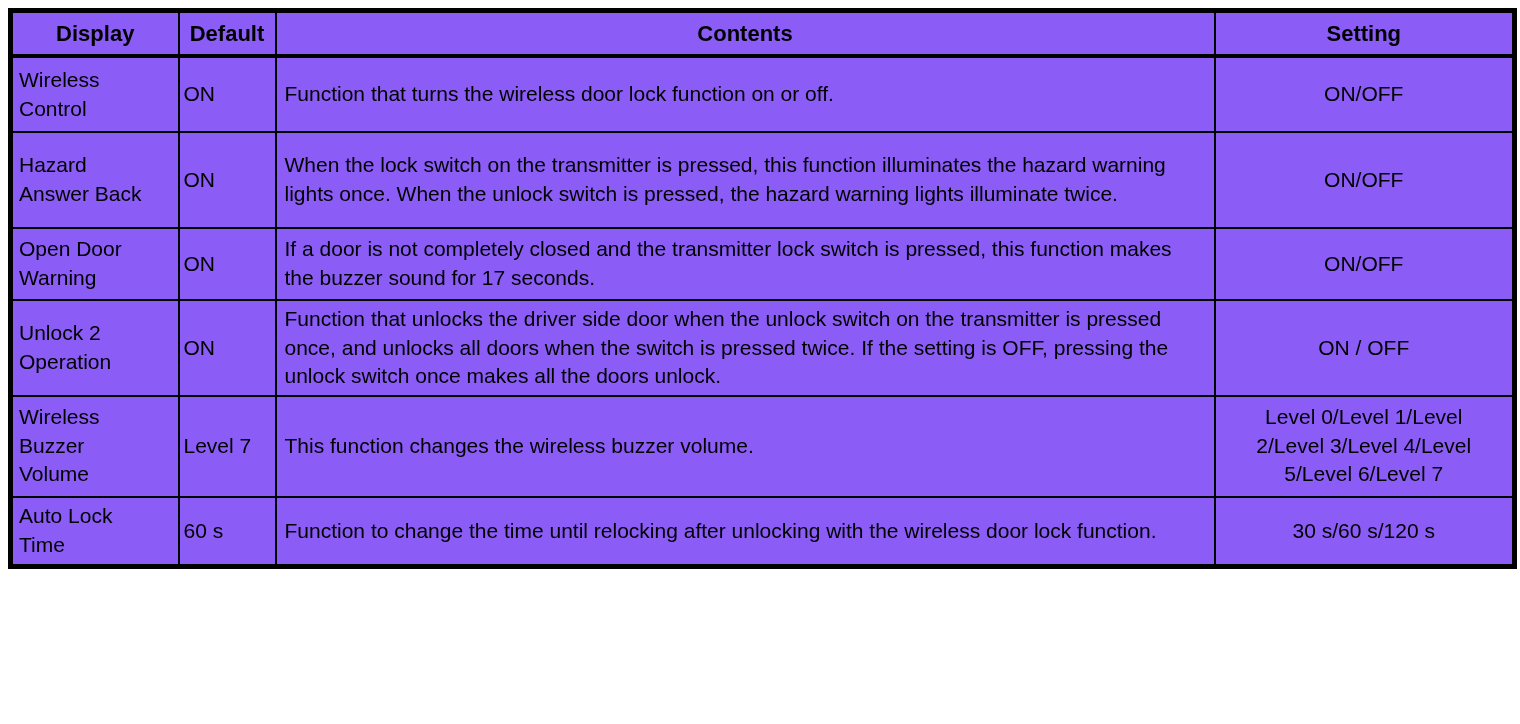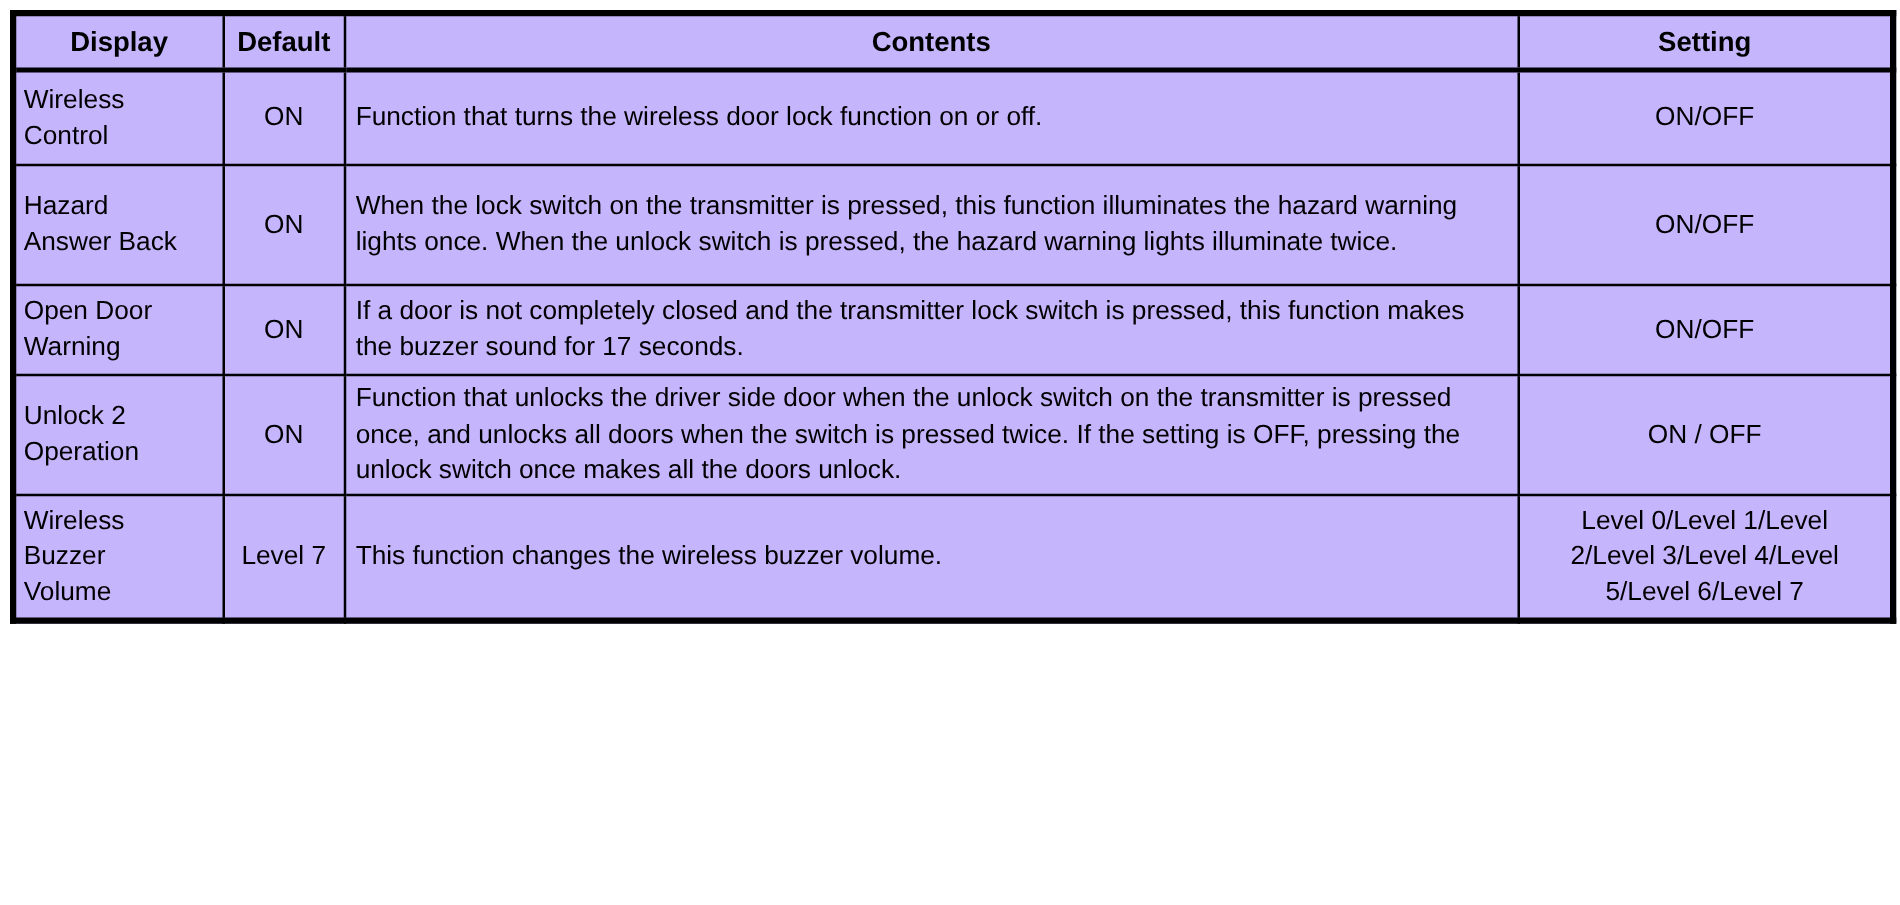--- a/index.html
+++ b/index.html
@@ -13,21 +13,21 @@
     width: 1520px;
     height: 724px;
     background: #ffffff;
     box-sizing: border-box;
     padding: 8px;
   }
   table.settings-table {
     border-collapse: collapse;
     table-layout: fixed;
     width: 1504px;
-    background: #c4b5fd;
+    background: #8b5cf6;
     border: 5px solid #000000;
   }
   col.c-display  { width: 168px; }
   col.c-default  { width: 97px;  }
   col.c-contents { width: 939px; }
   col.c-setting  { width: 300px; }
 
   th, td {
     border: 2px solid #000000;
     vertical-align: middle;
@@ -42,21 +42,20 @@
     text-align: center;
     height: 37px;
     padding: 2px 4px;
   }
   td.cell-display {
     text-align: left;
     white-space: pre-line;
     padding: 4px 6px;
   }
   td.cell-default {
-    text-align: center;
     padding: 4px 4px;
   }
   td.cell-contents {
     text-align: left;
     padding: 4px 12px 4px 8px;
   }
   td.cell-setting {
     text-align: center;
     padding: 4px 32px;
     margin-left: 45px;
@@ -120,15 +119,22 @@
         <td class="cell-setting">ON / OFF</td>
       </tr>
       <tr class="r5">
         <td class="cell-display">Wireless
 Buzzer
 Volume</td>
         <td class="cell-default">Level 7</td>
         <td class="cell-contents">This function changes the wireless buzzer volume.</td>
         <td class="cell-setting">Level 0/Level 1/Level 2/Level 3/Level 4/Level 5/Level 6/Level 7</td>
       </tr>
+      <tr class="r6">
+        <td class="cell-display">Auto Lock
+Time</td>
+        <td class="cell-default">60 s</td>
+        <td class="cell-contents">Function to change the time until relocking after unlocking with the wireless door lock function.</td>
+        <td class="cell-setting">30 s/60 s/120 s</td>
+      </tr>
     </tbody>
   </table>
 </div>
 
 </body></html>

